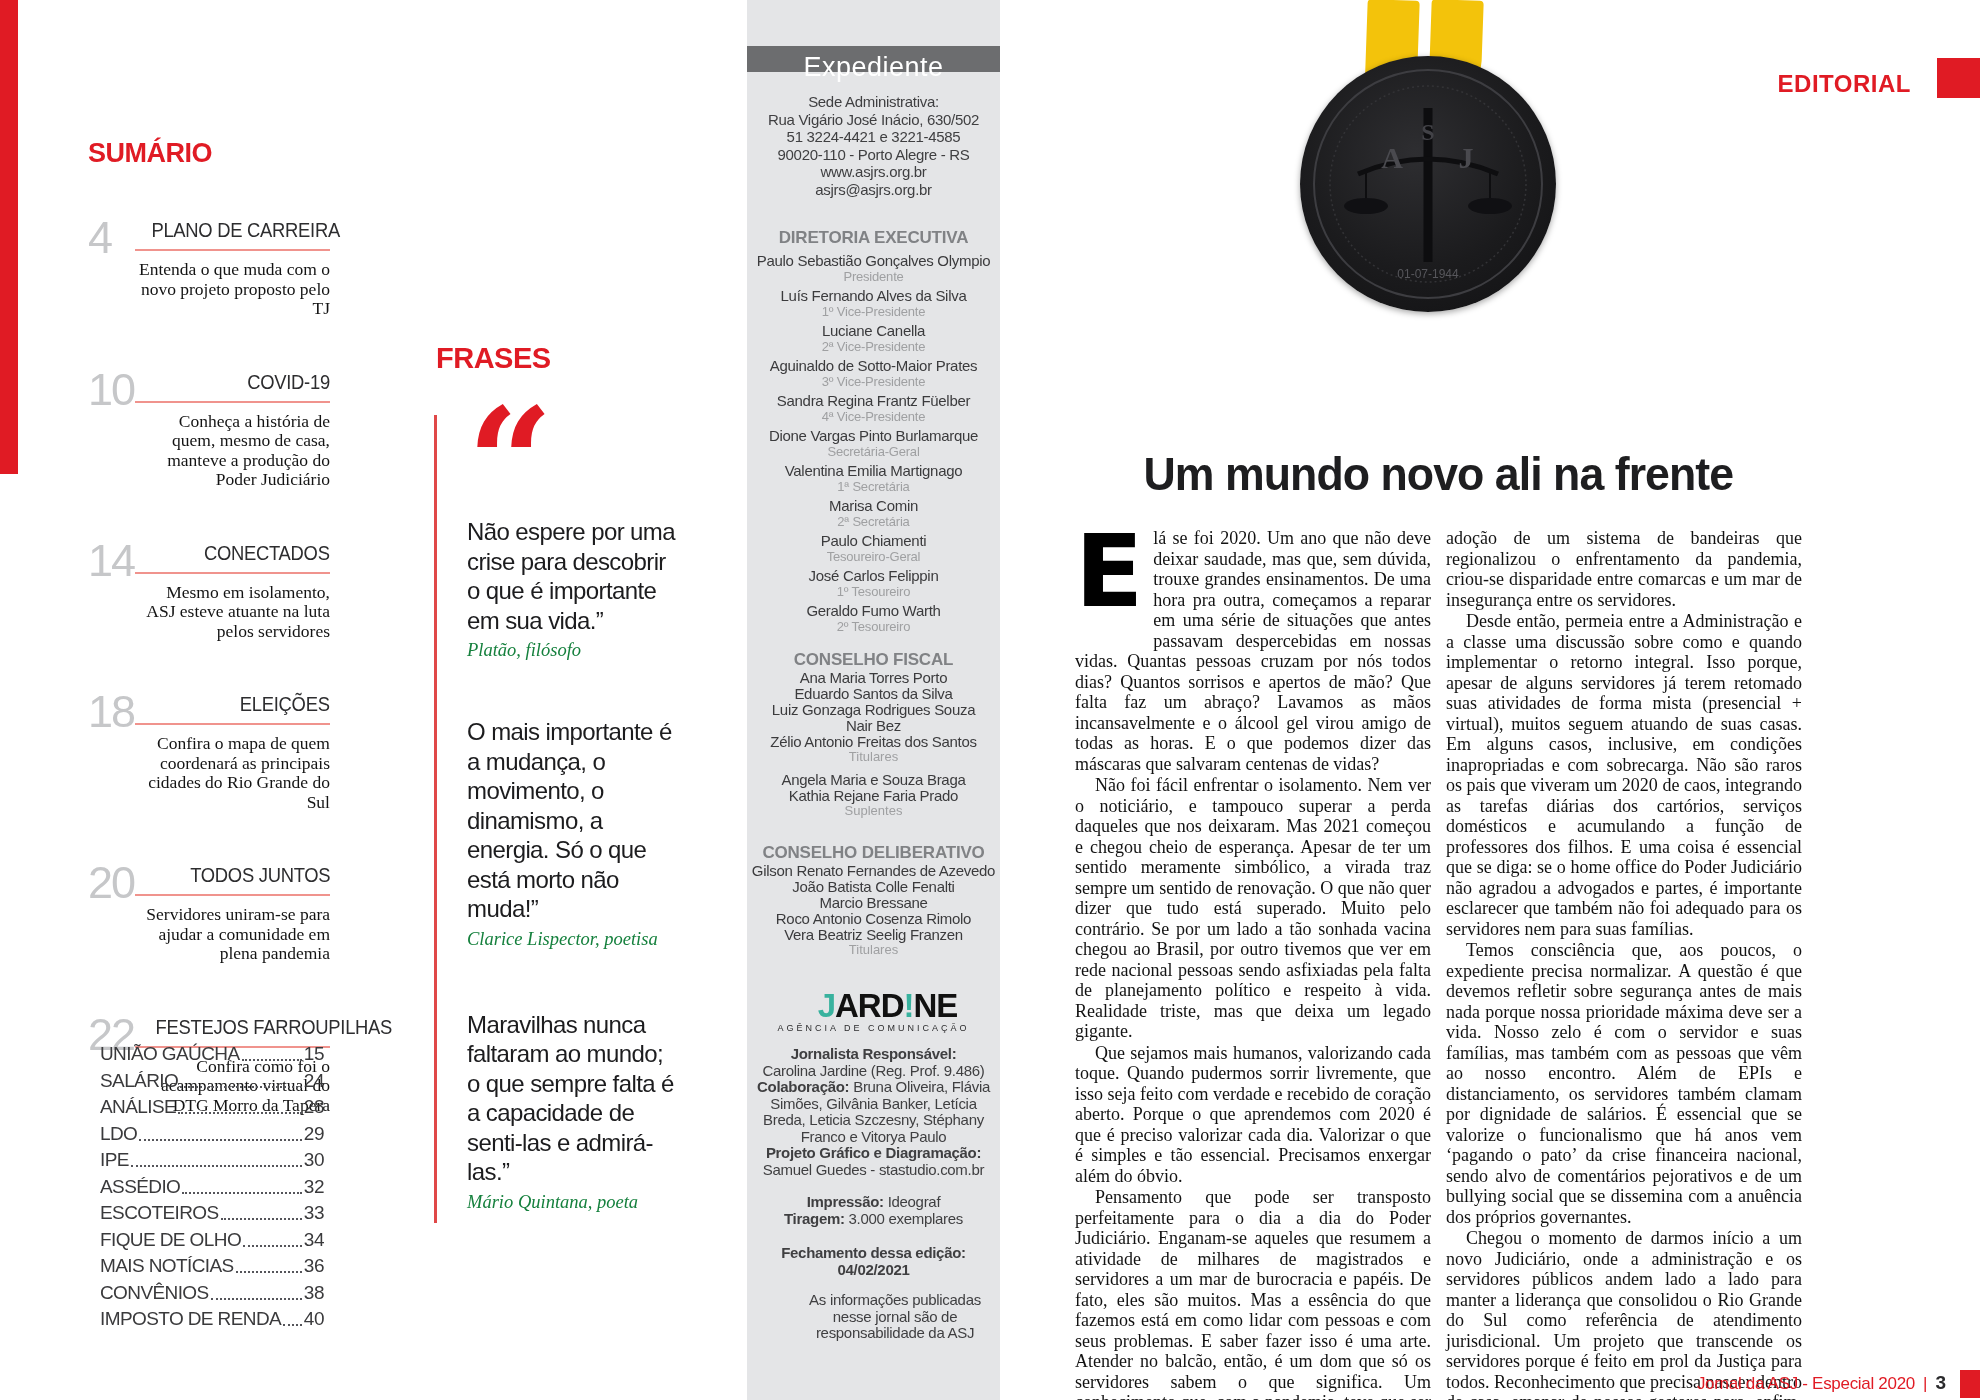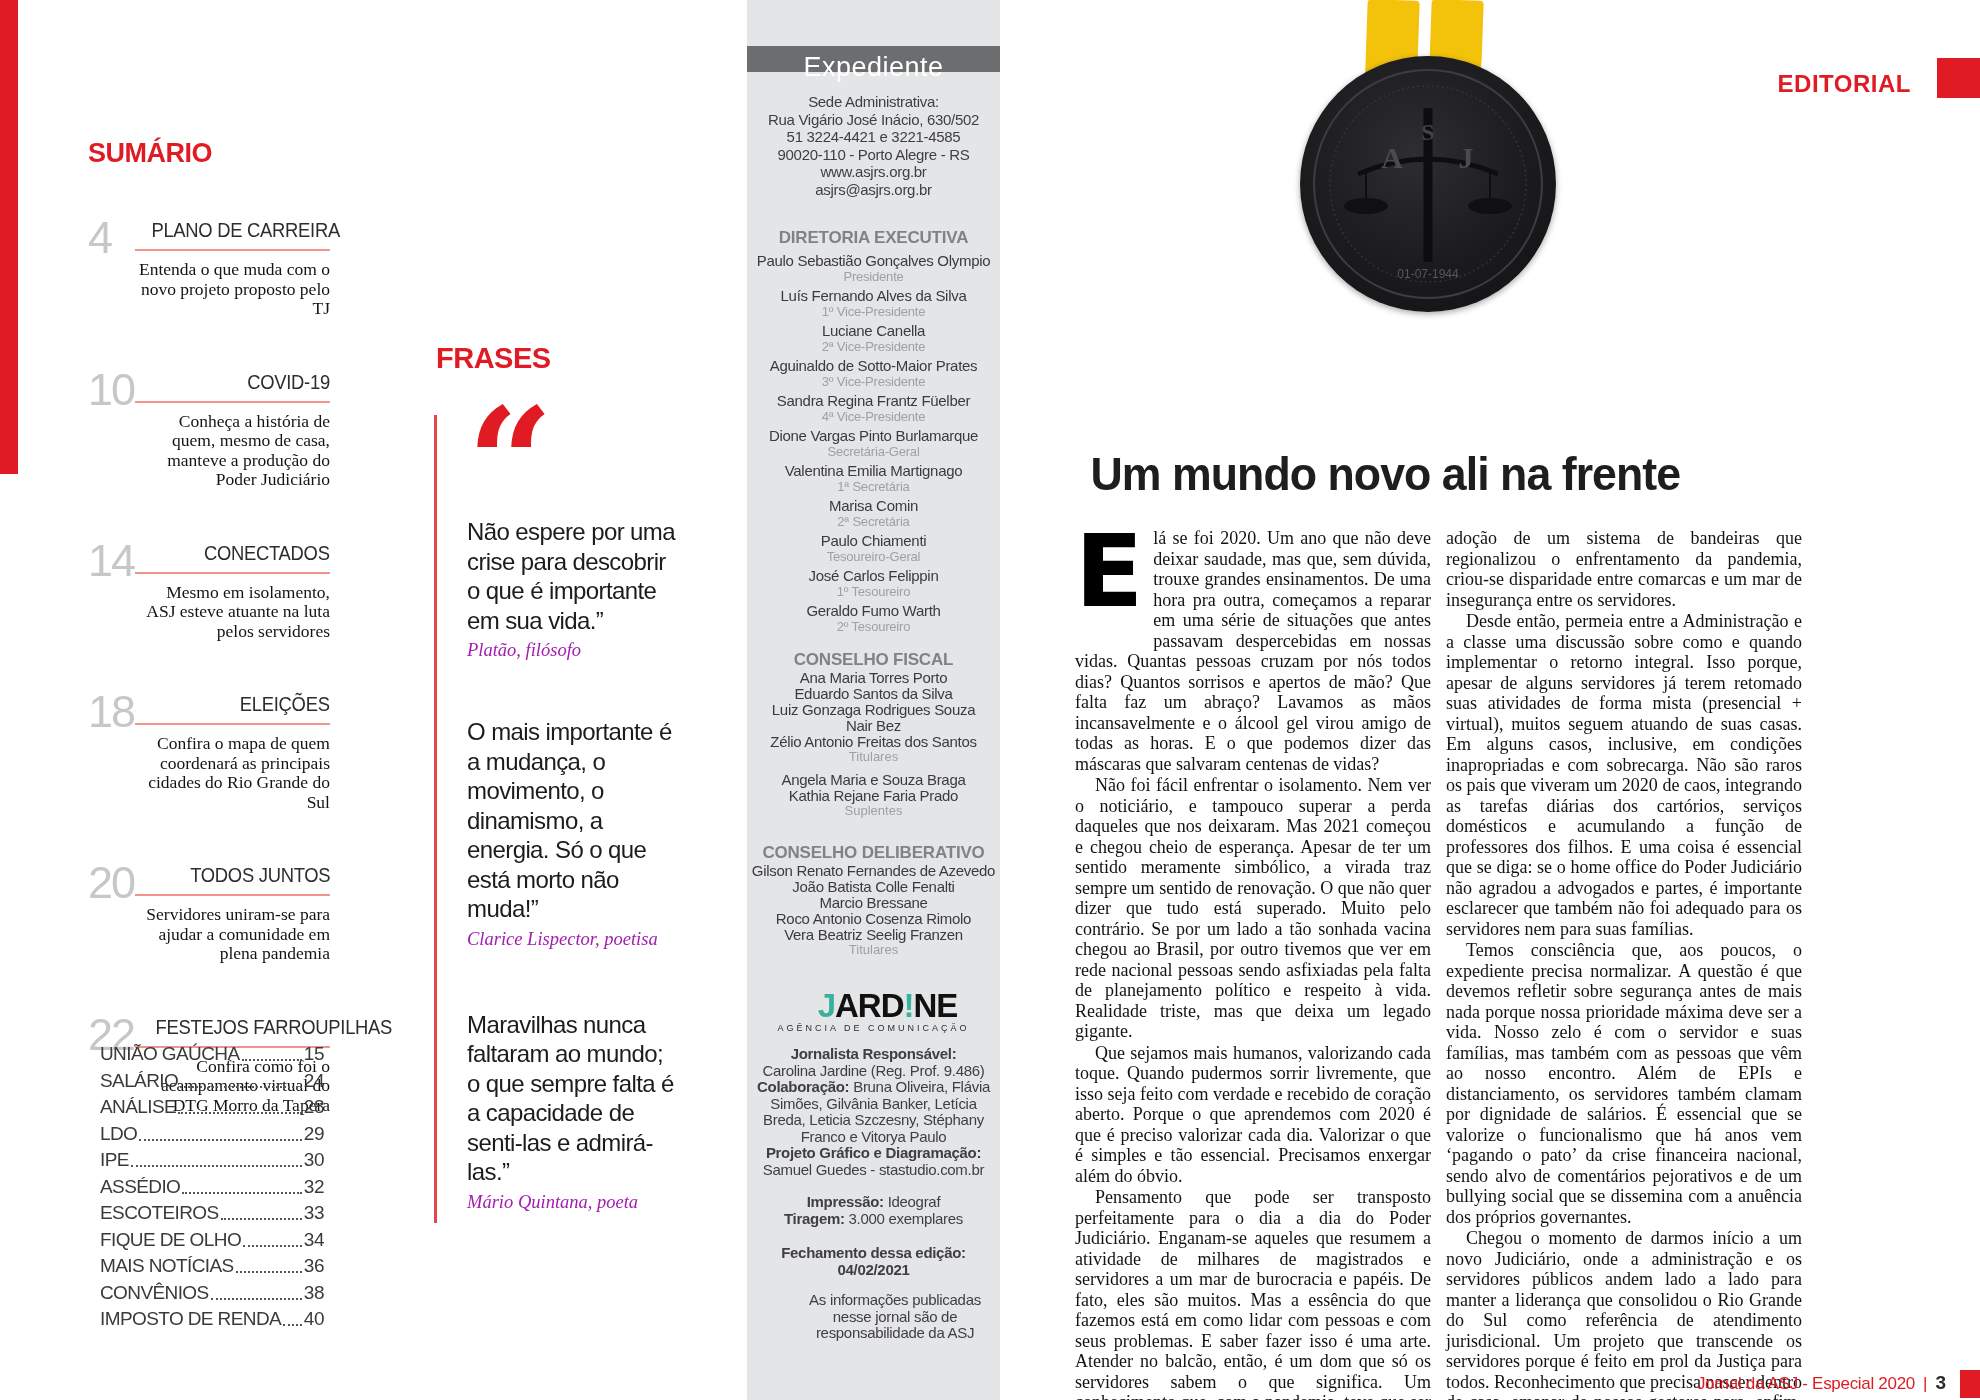--- a/index.html
+++ b/index.html
@@ -30,21 +30,21 @@
 
   
   .frases { position:absolute; left:434px; top:342px; width:290px; }
   .frases-title { color:#e01b24; font-size:29px; font-weight:bold; letter-spacing:-0.5px; margin-left:2px; }
   .quote-block { margin-top:40px; border-left:3px solid #e04848; padding-left:30px; padding-bottom:10px; }
   .quote-mark { font-family:"DejaVu Serif", serif; font-weight:bold; font-size:150px; line-height:95px; height:74px; color:#e01b24; overflow:visible; }
   .quote-text { width:212px; font-size:24px; line-height:29.5px; color:#1c1c1e; letter-spacing:-0.6px; }
   .q1 { margin-top:28px; }
   .q2 { margin-top:56px; }
   .q3 { margin-top:60px; }
-  .quote-author { font-family:"Liberation Serif", serif; font-style:italic; font-size:18.5px; color:#a21caf; margin-top:5px; }
+  .quote-author { font-family:"Liberation Serif", serif; font-style:italic; font-size:18.5px; color:#15803d; margin-top:5px; }
 
   
   .expediente { position:absolute; left:747px; top:0; width:253px; height:1400px; background:#e4e5e7; text-align:center; color:#3f3f41; }
   .exp-bar { margin-top:46px; height:26px; background:#6c6d6f; color:#ffffff; font-size:27px; line-height:42px; letter-spacing:0.5px; }
   .exp-address { margin-top:21px; font-size:15px; line-height:17.5px; letter-spacing:-0.3px; }
   .exp-h { font-size:17px; font-weight:bold; color:#808285; letter-spacing:-0.2px; }
   .h-dir { margin-top:30px; }
   .member { margin-top:5px; }
   .exp-name { font-size:15px; line-height:16px; color:#3b3b3d; letter-spacing:-0.3px; }
   .exp-role { font-size:13px; line-height:13px; color:#9fa0a2; letter-spacing:-0.2px; margin-top:1px; }
@@ -71,21 +71,21 @@
   .qm2 { left:130px; transform:rotate(2deg); }
   .medal-circle { position:absolute; left:0; top:56px; width:256px; height:256px; border-radius:50%;
     background:radial-gradient(circle at 45% 38%, #2e2e31 0%, #1b1b1d 55%, #101012 100%);
     z-index:2; box-shadow:0 2px 6px rgba(0,0,0,0.35); }
   .medal-circle svg { position:absolute; left:0; top:0; }
 
   
   .editorial-tag { position:absolute; top:70px; right:69px; color:#e01b24; font-size:24px; font-weight:bold; letter-spacing:0.5px; }
   .editorial-block { position:absolute; top:58px; right:0; width:43px; height:40px; background:#e01b24; }
 
-  .article-title { position:absolute; left:1075px; top:446px; width:727px; text-align:left;
+  .article-title { position:absolute; left:1075px; top:446px; width:727px; text-align:center;
     font-size:47px; font-weight:bold; color:#1e1e20; letter-spacing:-1px; }
   .article-title span { display:inline-block; transform:scaleX(0.95); transform-origin:center; white-space:nowrap; }
 
   .cols { position:absolute; left:1075px; top:528px; width:727px; display:flex; gap:15px; }
   .col { width:356px; font-family:"Liberation Serif", serif; font-size:18px; line-height:20.5px;
     color:#121212; text-align:justify; }
   .col p { margin-bottom:1px; }
   .col p.ind { text-indent:20px; }
   .dropcap { float:left; font-family:"DejaVu Sans", sans-serif; font-weight:bold; font-size:100px;
     line-height:82px; height:100px; margin:3px 10px 0 0; color:#000; }

